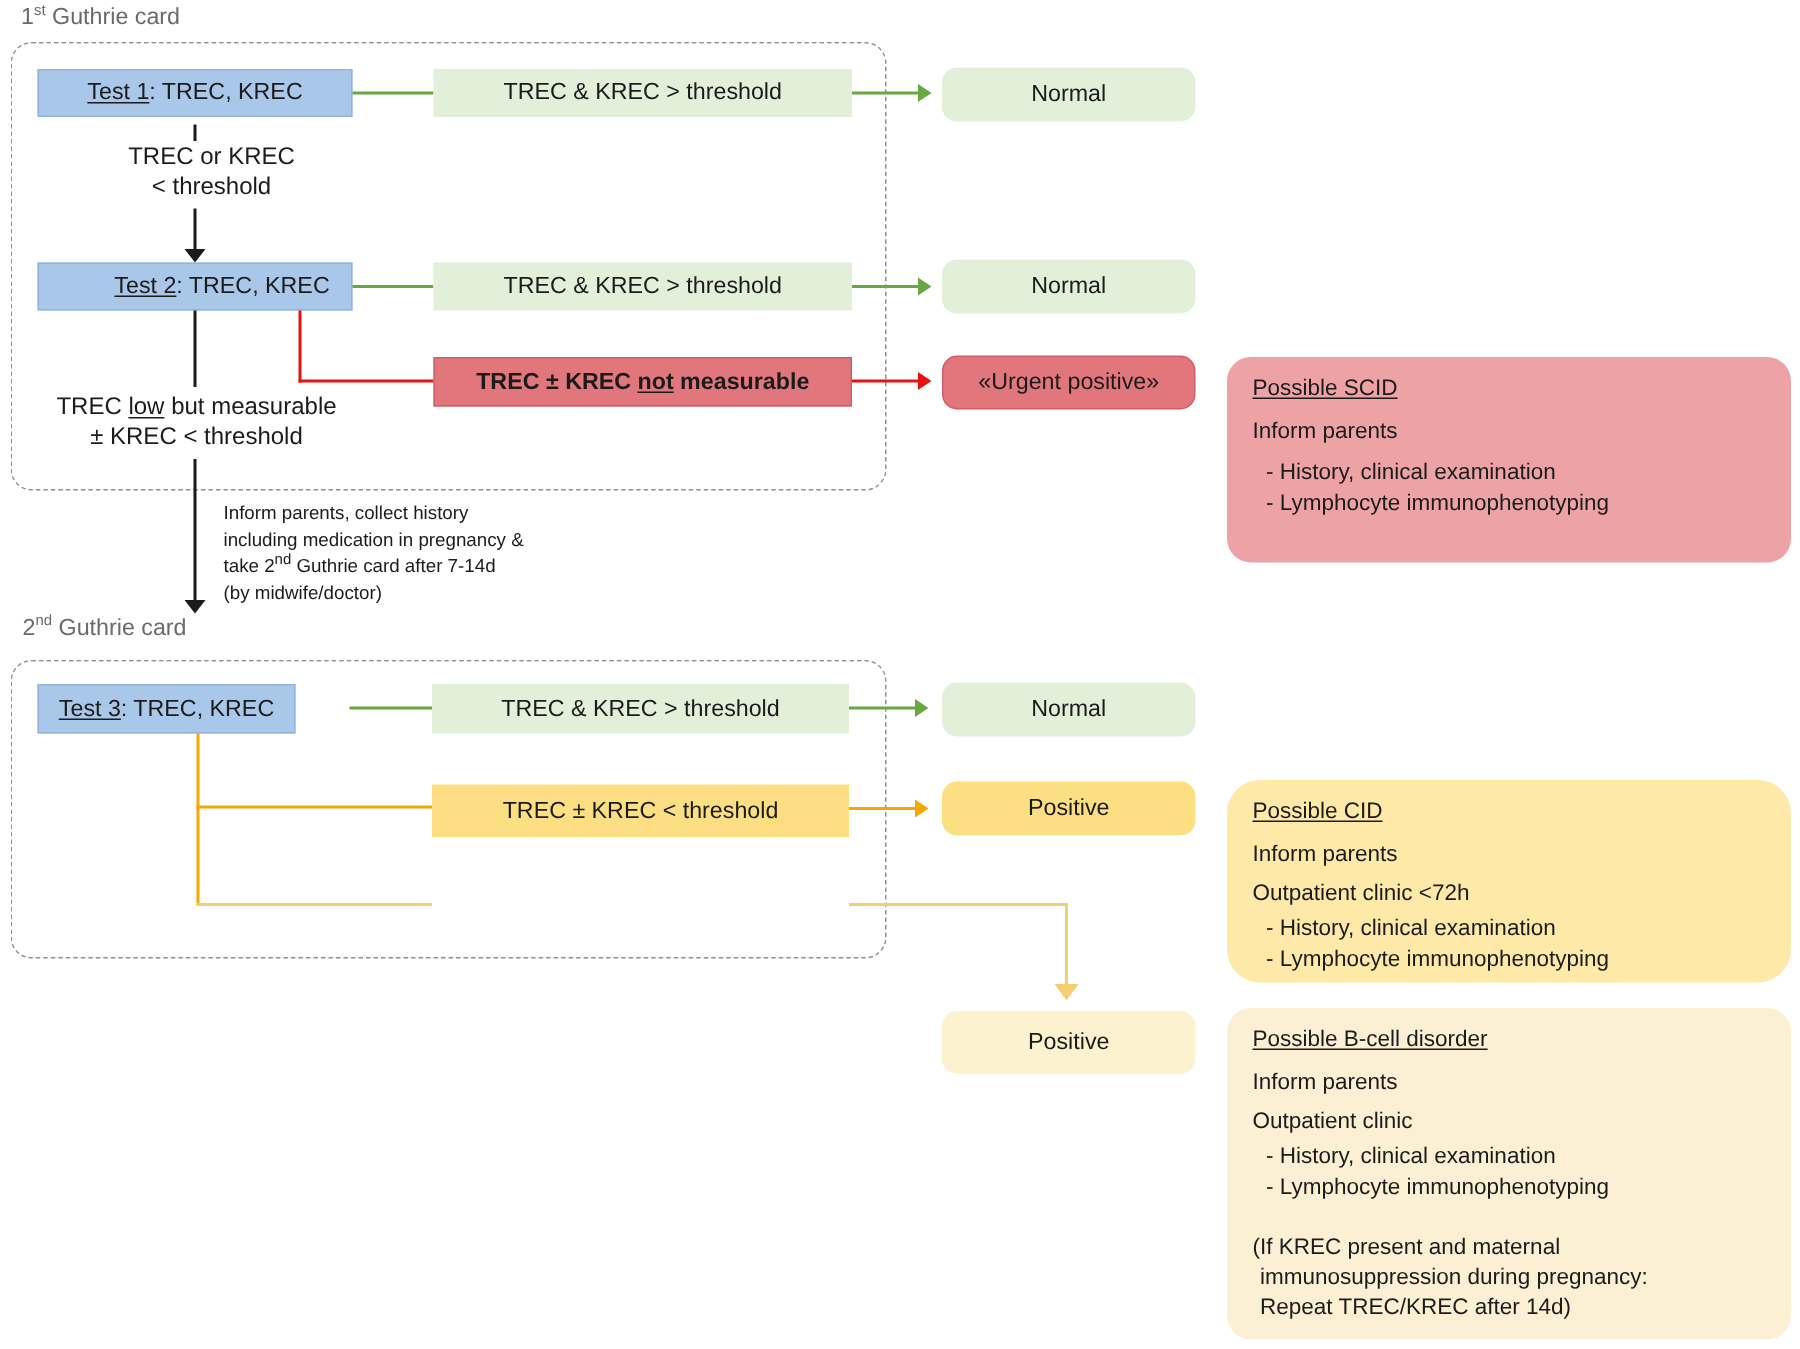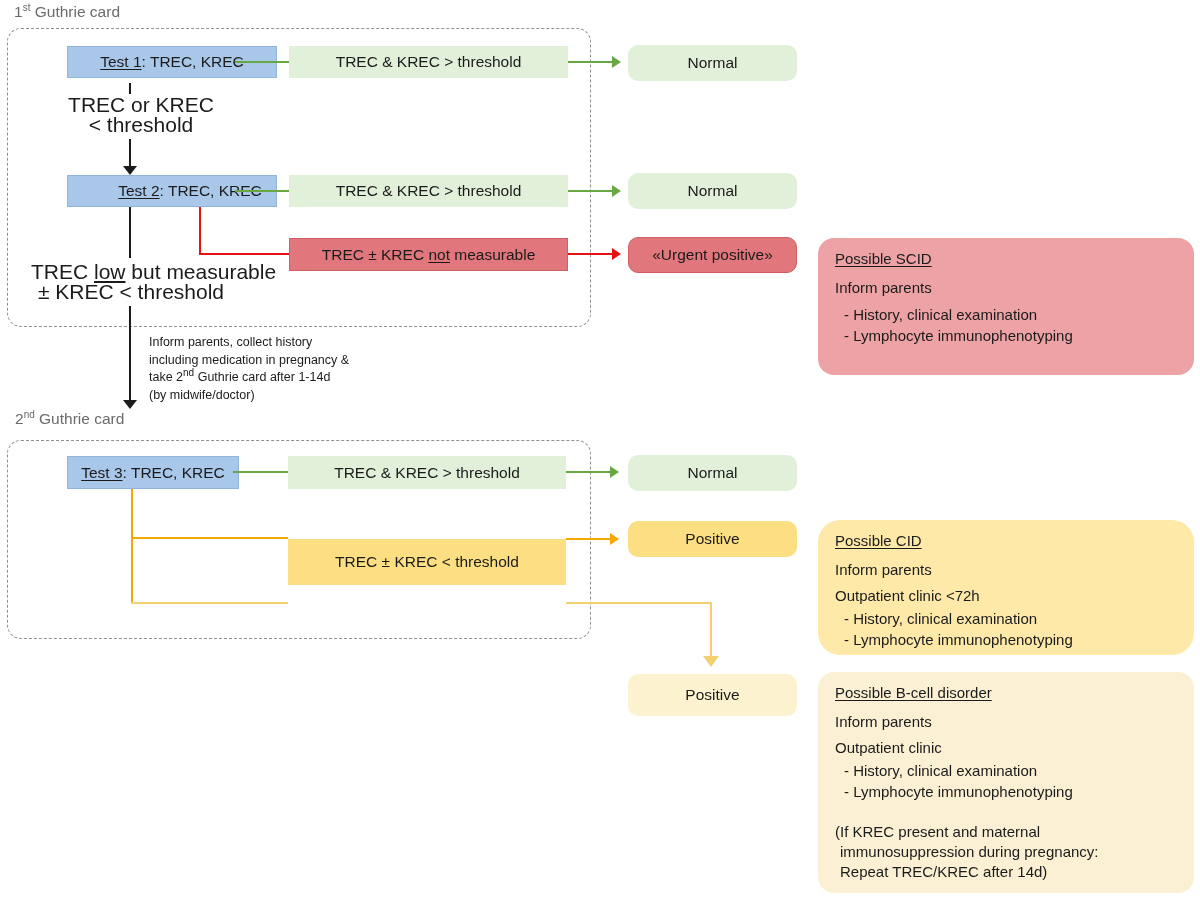--- a/index.html
+++ b/index.html
@@ -1,20 +1,20 @@
 <!DOCTYPE html>
 <html><head>
 <meta charset="utf-8">
 <style>
   html,body{margin:0;padding:0;background:#ffffff;}
   .stage{position:relative;width:1200px;height:899px;background:#ffffff;
          font-family:"Liberation Sans",sans-serif;color:#1b1b1b;overflow:hidden;}
   .box{position:absolute;display:flex;align-items:center;justify-content:center;
        font-size:15.5px;line-height:1.15;text-align:center;box-sizing:border-box;white-space:pre;}
-  .blue{background:#a9c7e8;border:1px solid #93b4da;margin-left:42px;}
+  .blue{background:#a9c7e8;border:1px solid #93b4da;}
   .green{background:#e2efd9;}
   .red{background:#e1767c;border:1px solid #d05e66;}
   .gold{background:#fcdf82;}
   .pale{background:#fdf2cf;}
   .pill{border-radius:10px;}
   .panel{position:absolute;border-radius:16px;padding:11px 17px;font-size:15px;box-sizing:border-box;}
   .rpanel{background:#eda2a6;}
   .gpanel{background:#fee9a9;}
   .ppanel{background:#fbf0d3;}
   .panel .title{text-decoration:underline;text-underline-offset:2px;line-height:20px;margin-bottom:9px;}
@@ -36,21 +36,21 @@
   .ah-d{border-left:7px solid transparent;border-right:7px solid transparent;border-top:9px solid #000;}
   .greenc{border-left-color:#67a843;}
   .redc{border-left-color:#e81111;}
   .goldc{border-left-color:#f5a800;}
   .blackc-d{border-top-color:#1b1b1b;}
   .palec-d{border-top-color:#f3cf6f;border-left-width:8px;border-right-width:8px;border-top-width:11px;}
   .dashedbox{position:absolute;border:1px dashed #8f8f8f;border-radius:14px;}
   .seclabel{position:absolute;font-size:15.5px;color:#6a6a6a;white-space:pre;}
   sup{font-size:10px;line-height:0;}
   .u{text-decoration:underline;text-underline-offset:2px;}
-  .flowtext{position:absolute;font-size:21px;line-height:20px;text-align:center;white-space:pre;}
+  .flowtext{position:absolute;font-size:16px;line-height:20px;text-align:center;white-space:pre;}
   .note{position:absolute;font-size:12.5px;line-height:17.5px;white-space:pre;}
 </style>
 </head>
 <body>
 
 <div class="stage">
 
   <div class="seclabel" style="left:14px;top:3px;"><span>1</span><sup>st</sup><span> Guthrie card</span></div>
 
   <div class="dashedbox" style="left:7px;top:28px;width:582px;height:297px;"></div>
@@ -69,53 +69,53 @@
 
   <div class="box blue" style="left:25px;top:175px;width:210px;height:32px;padding-left:36px;"><span class="u">Test 2</span><span>: TREC, KREC</span></div>
   <div class="hline greenl" style="left:235px;top:190px;width:54px;"></div>
   <div class="box green" style="left:289px;top:175px;width:279px;height:32px;">TREC &amp; KREC &gt; threshold</div>
   <div class="hline greenl" style="left:568px;top:190px;width:44px;"></div>
   <div class="ah ah-r greenc" style="left:612px;top:185px;"></div>
   <div class="box green pill" style="left:628px;top:173px;width:169px;height:36px;">Normal</div>
 
   <div class="vline redl" style="left:199px;top:207px;height:48px;"></div>
   <div class="hline redl" style="left:199px;top:253px;width:90px;"></div>
-  <div class="box red" style="left:289px;top:238px;width:279px;height:33px;"><span>TREC ± KREC </span><span class="u">not</span><span> measurable</span></div>
+  <div class="box red" style="left:289px;top:238px;width:279px;height:33px;font-weight:bold;"><span>TREC ± KREC </span><span class="u">not</span><span> measurable</span></div>
   <div class="hline redl" style="left:568px;top:253px;width:44px;"></div>
   <div class="ah ah-r redc" style="left:612px;top:248px;"></div>
   <div class="box red pill" style="left:628px;top:237px;width:169px;height:36px;">«Urgent positive»</div>
 
   <div class="panel rpanel" style="left:818px;top:238px;width:376px;height:137px;">
     <div class="title">Possible SCID</div>
     <div class="pline mb6">Inform parents</div>
     <div class="pline bullet">- History, clinical examination</div>
     <div class="pline bullet">- Lymphocyte immunophenotyping</div>
   </div>
 
   <div class="vline blackl" style="left:129px;top:207px;height:51px;"></div>
   <div class="flowtext" style="left:31px;top:262px;width:200px;"><span>TREC </span><span class="u">low</span><span> but measurable</span><br><span>± KREC &lt; threshold</span></div>
   <div class="vline blackl" style="left:129px;top:306px;height:96px;"></div>
   <div class="ah ah-d blackc-d" style="left:123px;top:400px;"></div>
 
-  <div class="note" style="left:149px;top:334px;"><span>Inform parents, collect history</span><br><span>including medication in pregnancy &amp;</span><br><span>take 2</span><sup>nd</sup><span> Guthrie card after 1-14d</span><br><span>(by midwife/doctor)</span></div>
+  <div class="note" style="left:149px;top:334px;"><span>Inform parents, collect history</span><br><span>including medication in pregnancy &amp;</span><br><span>take 2</span><sup>nd</sup><span> Guthrie card after 7-14d</span><br><span>(by midwife/doctor)</span></div>
 
   <div class="seclabel" style="left:15px;top:410px;"><span>2</span><sup>nd</sup><span> Guthrie card</span></div>
 
   <div class="dashedbox" style="left:7px;top:440px;width:582px;height:197px;"></div>
 
   <div class="box blue" style="left:25px;top:456px;width:172px;height:33px;"><span class="u">Test 3</span><span>: TREC, KREC</span></div>
   <div class="hline greenl" style="left:233px;top:471px;width:55px;"></div>
   <div class="box green" style="left:288px;top:456px;width:278px;height:33px;">TREC &amp; KREC &gt; threshold</div>
   <div class="hline greenl" style="left:566px;top:471px;width:44px;"></div>
   <div class="ah ah-r greenc" style="left:610px;top:466px;"></div>
   <div class="box green pill" style="left:628px;top:455px;width:169px;height:36px;">Normal</div>
 
   <div class="vline goldl" style="left:131px;top:489px;height:115px;"></div>
   <div class="hline goldl" style="left:131px;top:537px;width:157px;"></div>
-  <div class="box gold" style="left:288px;top:523px;width:278px;height:46px;margin-top:16px;">TREC ± KREC &lt; threshold</div>
+  <div class="box gold" style="left:288px;top:523px;width:278px;height:35px;">TREC ± KREC &lt; threshold</div>
   <div class="hline goldl" style="left:566px;top:538px;width:44px;"></div>
   <div class="ah ah-r goldc" style="left:610px;top:533px;"></div>
   <div class="box gold pill" style="left:628px;top:521px;width:169px;height:36px;">Positive</div>
 
   <div class="panel gpanel" style="left:818px;top:520px;width:376px;height:135px;border-radius:22px;">
     <div class="title">Possible CID</div>
     <div class="pline mb6">Inform parents</div>
     <div class="pline mb2">Outpatient clinic &lt;72h</div>
     <div class="pline bullet">- History, clinical examination</div>
     <div class="pline bullet">- Lymphocyte immunophenotyping</div>

